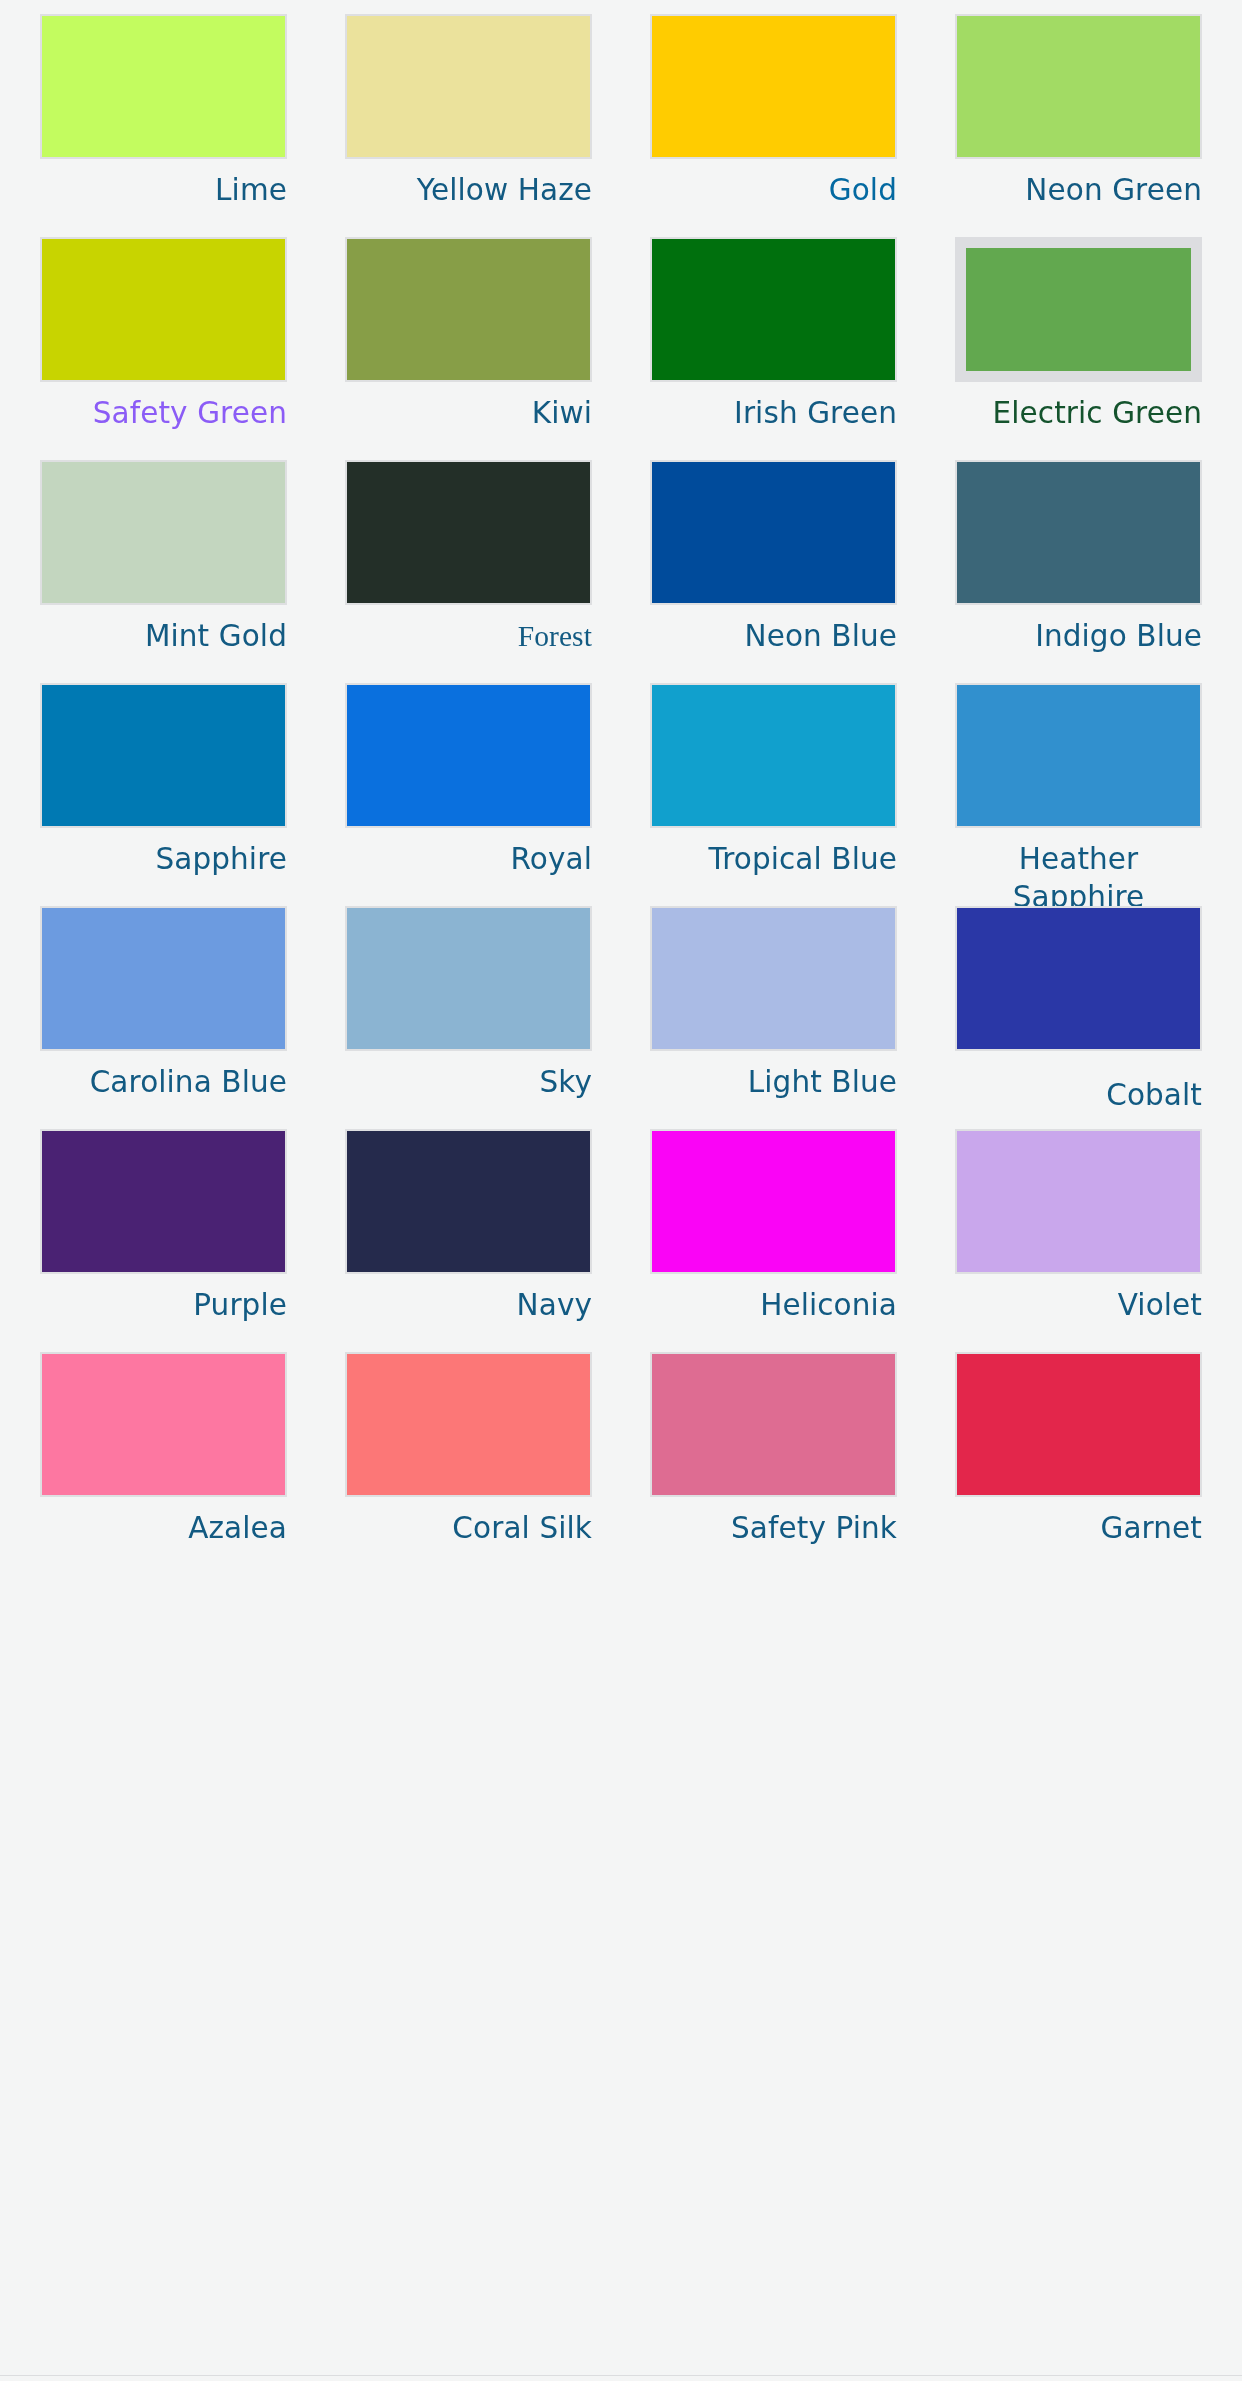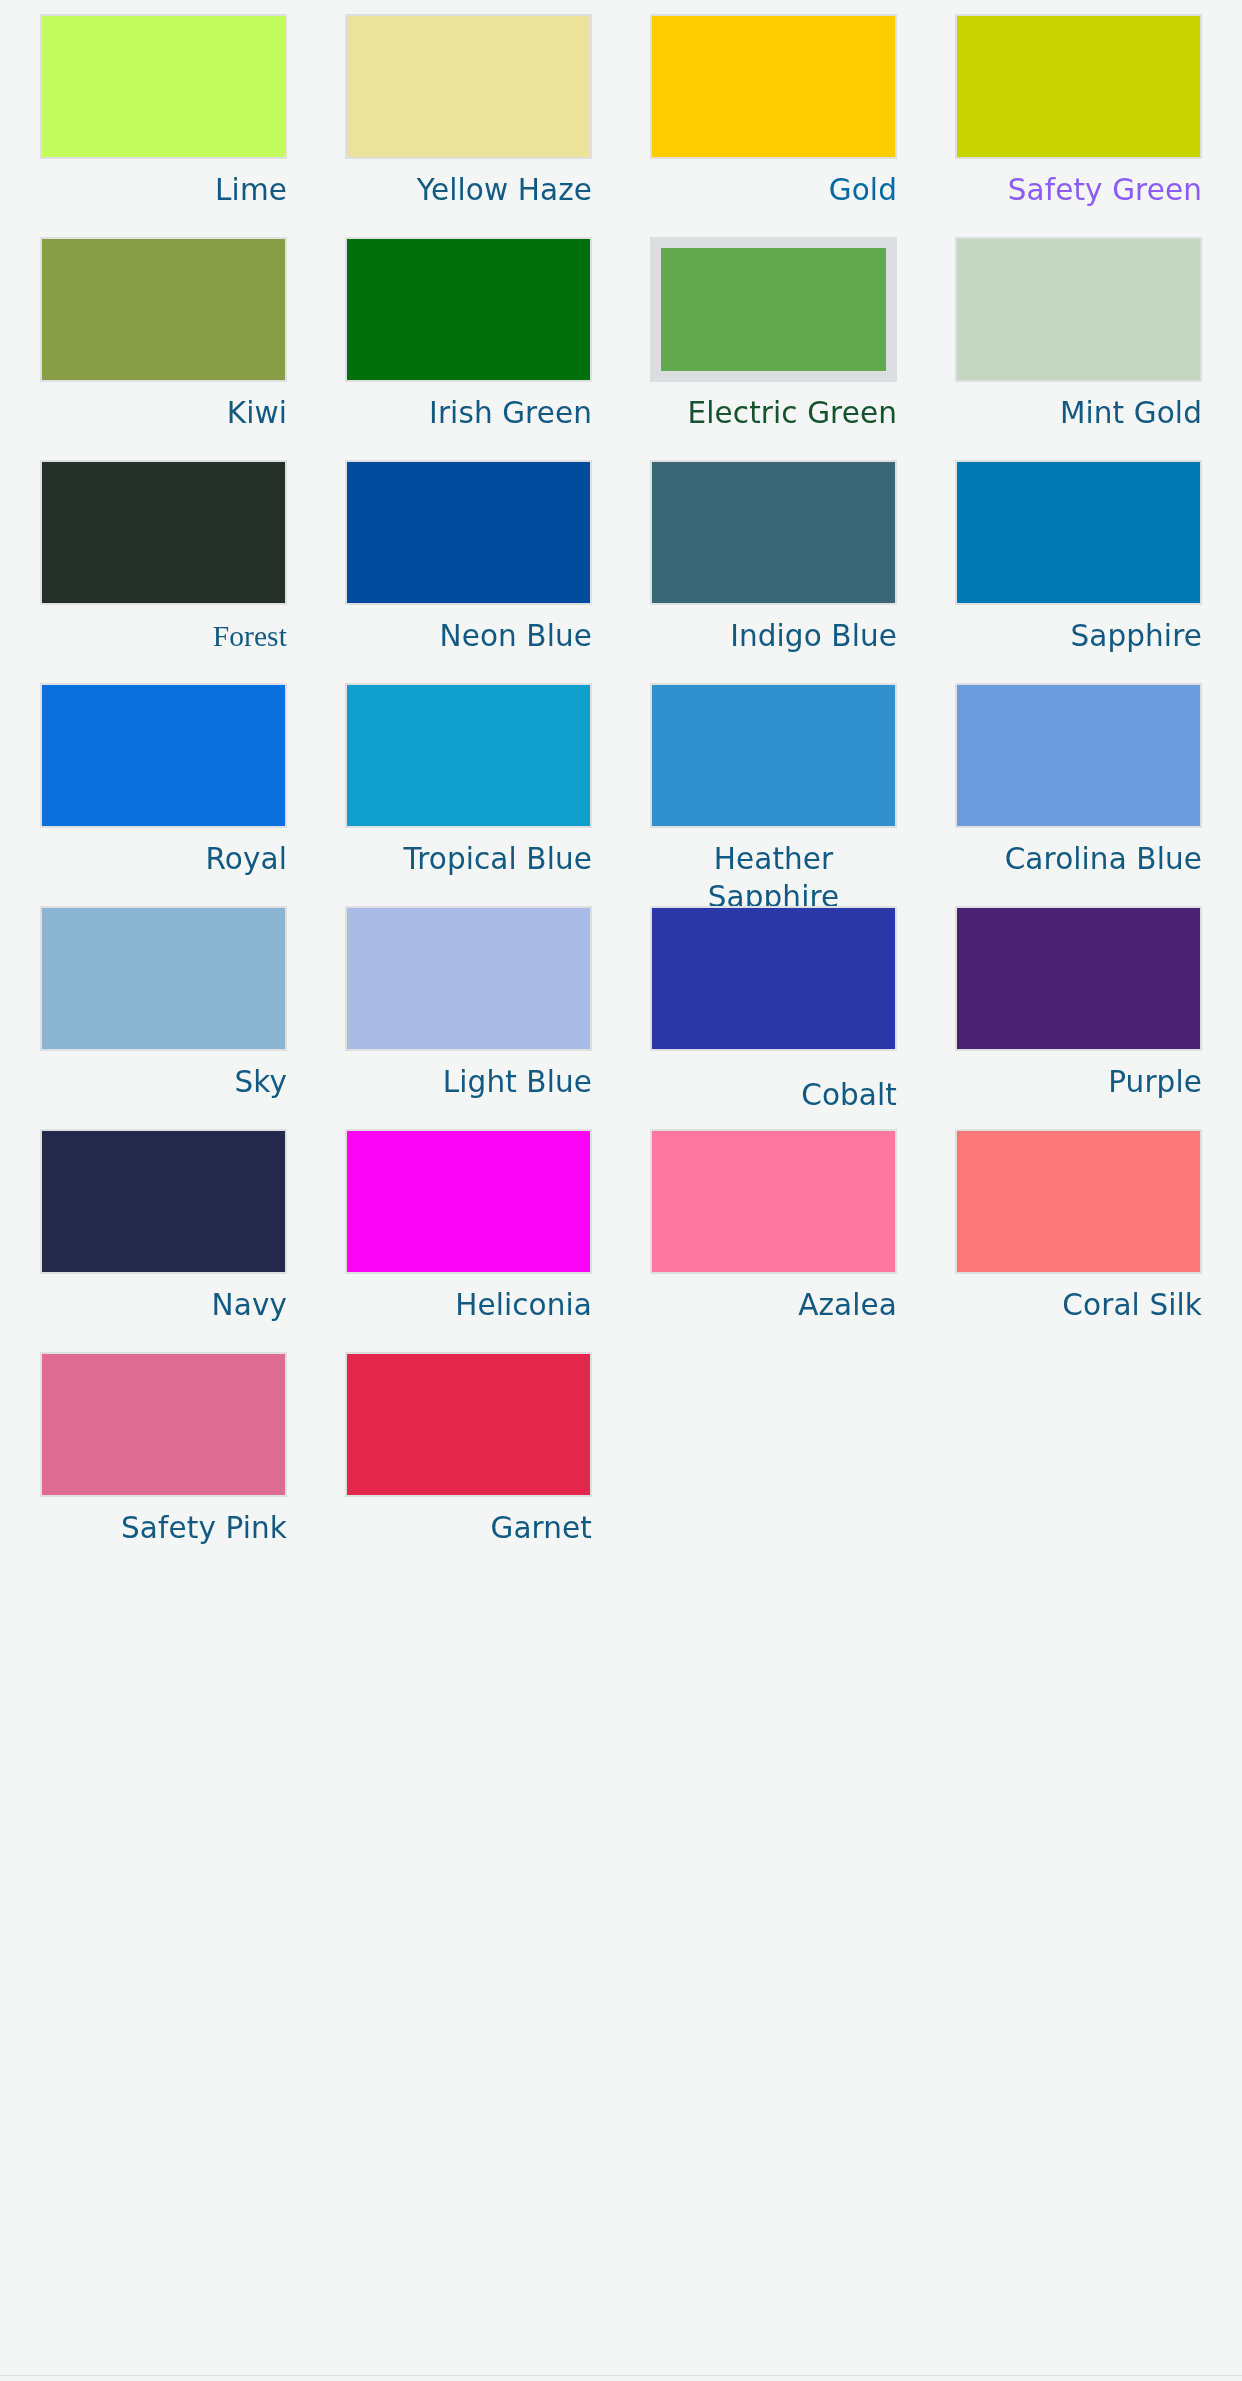--- a/index.html
+++ b/index.html
@@ -91,20 +91,26 @@
       <div class="swatch-label" style="color: rgb(18, 90, 130);">Yellow Haze</div>
     </div>
     <div class="swatch-cell">
       <div class="swatch-chip-wrap" style="background: rgb(222, 223, 225);">
         <div class="swatch-chip" style="background: rgb(255, 204, 0);"></div>
       </div>
       <div class="swatch-label" style="color: #0369a1;">Gold</div>
     </div>
     <div class="swatch-cell">
       <div class="swatch-chip-wrap" style="background: rgb(222, 223, 225);">
+        <div class="swatch-chip" style="background: rgb(162, 219, 100);"></div>
+      </div>
+      <div class="swatch-label" style="color: rgb(18, 90, 130);">Neon Green</div>
+    </div>
+    <div class="swatch-cell">
+      <div class="swatch-chip-wrap" style="background: rgb(222, 223, 225);">
         <div class="swatch-chip" style="background: rgb(200, 212, 0);"></div>
       </div>
       <div class="swatch-label" style="color: #8b5cf6;">Safety Green</div>
     </div>
     <div class="swatch-cell">
       <div class="swatch-chip-wrap" style="background: rgb(222, 223, 225);">
         <div class="swatch-chip" style="background: rgb(135, 158, 71);"></div>
       </div>
       <div class="swatch-label" style="color: rgb(18, 90, 130);">Kiwi</div>
     </div>
@@ -205,20 +211,26 @@
       <div class="swatch-label" style="color: rgb(18, 90, 130);">Navy</div>
     </div>
     <div class="swatch-cell">
       <div class="swatch-chip-wrap" style="background: rgb(222, 223, 225);">
         <div class="swatch-chip" style="background: rgb(250, 4, 246);"></div>
       </div>
       <div class="swatch-label" style="color: rgb(18, 90, 130);">Heliconia</div>
     </div>
     <div class="swatch-cell">
       <div class="swatch-chip-wrap" style="background: rgb(222, 223, 225);">
+        <div class="swatch-chip" style="background: rgb(201, 167, 236);"></div>
+      </div>
+      <div class="swatch-label" style="color: rgb(18, 90, 130);">Violet</div>
+    </div>
+    <div class="swatch-cell">
+      <div class="swatch-chip-wrap" style="background: rgb(222, 223, 225);">
         <div class="swatch-chip" style="background: rgb(253, 119, 161);"></div>
       </div>
       <div class="swatch-label" style="color: rgb(18, 90, 130);">Azalea</div>
     </div>
     <div class="swatch-cell">
       <div class="swatch-chip-wrap" style="background: rgb(222, 223, 225);">
         <div class="swatch-chip" style="background: rgb(252, 119, 119);"></div>
       </div>
       <div class="swatch-label" style="color: rgb(18, 90, 130);">Coral Silk</div>
     </div>

